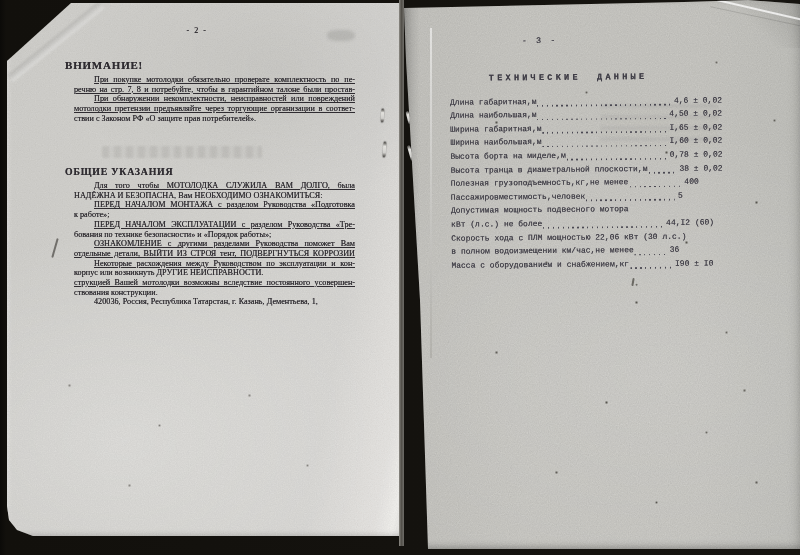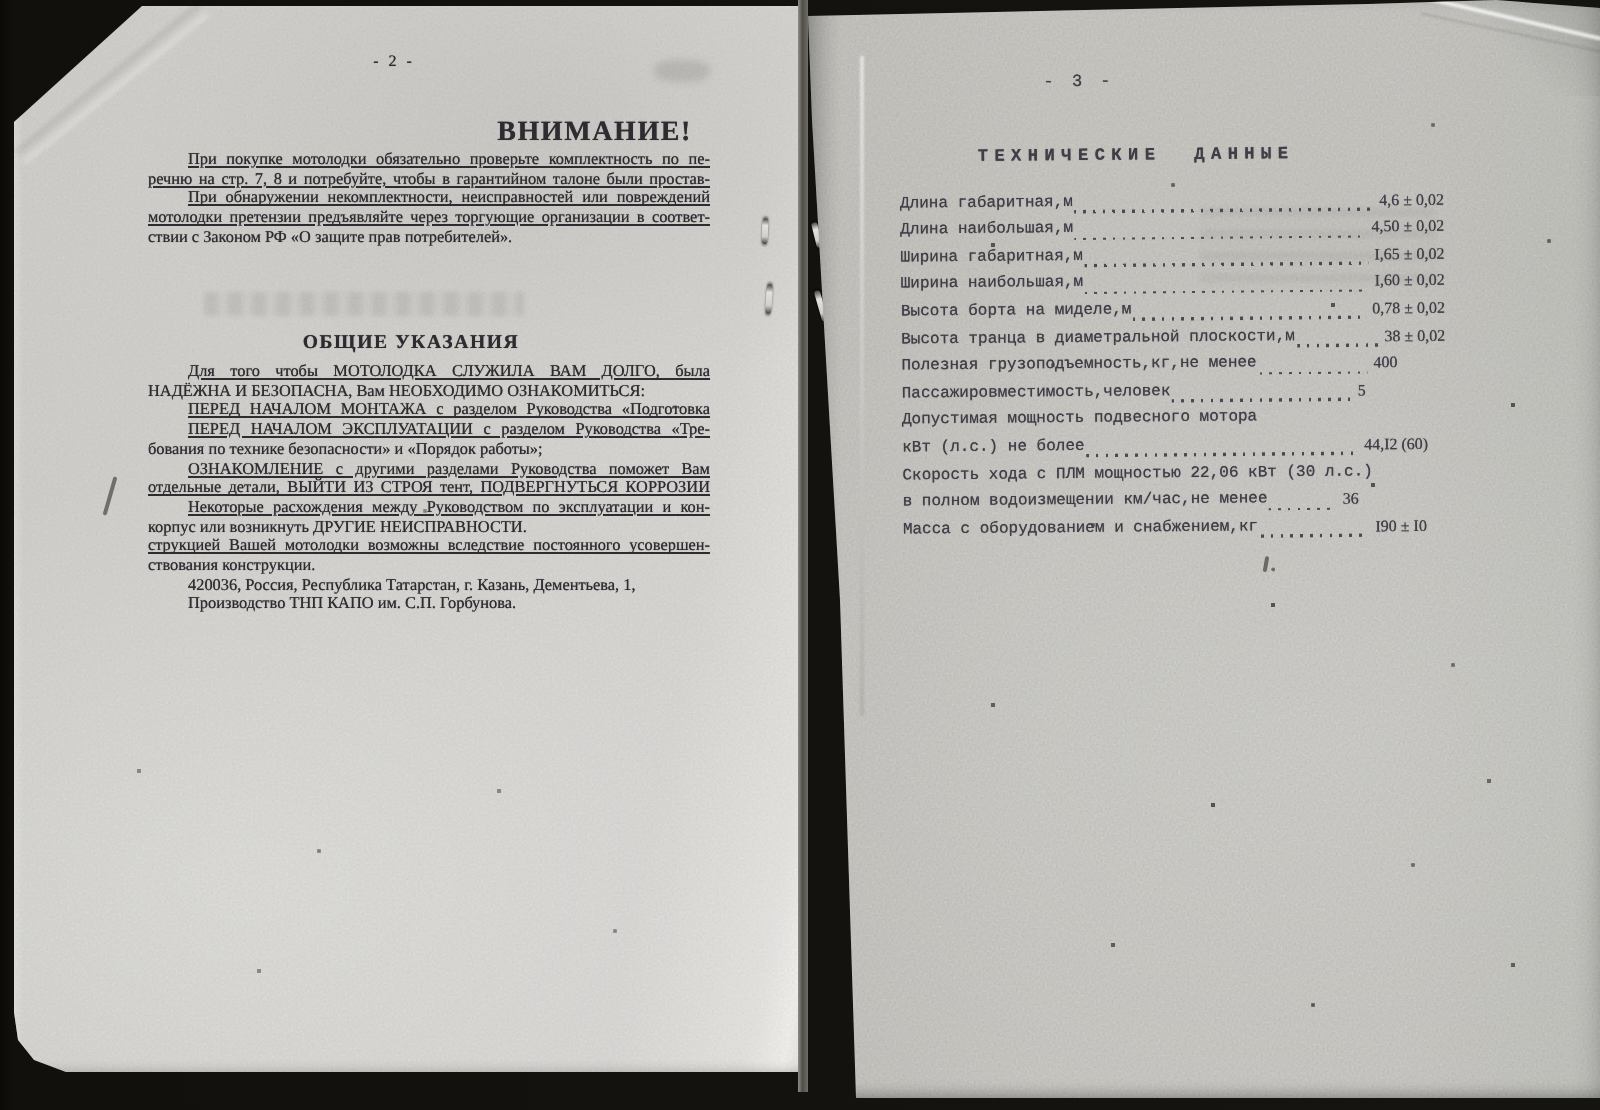--- a/index.html
+++ b/index.html
@@ -19,26 +19,26 @@
       linear-gradient(100deg,#d6d5d1 0%,#dbdad6 55%,#deddda 80%,#eceae7 94%,#f8f7f4 98%,#eae9e6 100%);
     clip-path:polygon(64px 0,394px 0,394px 533px,26px 533px,10px 527px,2px 517px,0 503px,0 58px);
     box-shadow:inset 0 -4px 6px -4px rgba(0,0,0,.25), inset 3px 0 4px -2px rgba(255,255,255,.6);
   }
   .pl-text{color:#2f2c31;text-shadow:0 0 .35px rgba(42,40,46,.85);}
   .pagenum-left{
     position:absolute;left:60px;top:23px;width:260px;text-align:center;
     font-size:8px;letter-spacing:1.5px;
   }
   .att-heading{
-    position:absolute;left:58px;top:56px;width:281px;text-align:right;
-    font-size:14px;font-weight:bold;letter-spacing:.8px;
+    position:absolute;left:58px;top:56px;width:281px;text-align:left;
+    font-size:11px;font-weight:bold;letter-spacing:.8px;
   }
   .att-col{position:absolute;left:67px;top:72px;width:281px;}
   .gen-heading{
-    position:absolute;left:58px;top:163px;width:281px;text-align:center;
+    position:absolute;left:58px;top:163px;width:281px;text-align:left;
     font-size:9.8px;font-weight:bold;letter-spacing:.8px;
   }
   .gen-col{position:absolute;left:67px;top:178px;width:281px;}
   .line{display:block;font-size:8.2px;line-height:9.7px;white-space:normal;}
   .j{text-align:justify;text-align-last:justify;text-decoration:underline;}
   .ind{text-indent:20px;}
   .addr{padding-left:20px;}
 
   
   .corner-crease{
@@ -110,21 +110,21 @@
     font-size:8.6px;font-weight:bold;letter-spacing:3.2px;word-spacing:8px;white-space:pre;
   }
   .specs{position:absolute;left:46px;top:94px;}
   .spec{display:flex;align-items:flex-end;height:13.62px;width:272px;}
   .spec:nth-child(7){width:248px;}
   .spec:nth-child(8){width:232px;}
   .spec:nth-child(10){width:263px;}
   .spec:nth-child(12){width:228px;}
   .spec:nth-child(13){width:262px;}
   .spec-label,.spec-value{font-size:8px;line-height:10px;white-space:pre;}
-  .spec-value{padding-left:2px;font-family:Liberation Serif, serif;}
+  .spec-value{padding-left:2px;}
   .leader{
     flex:1 1 auto;min-width:8px;height:10px;margin:0 1px;
     background:repeating-linear-gradient(90deg,#4a4852 0 1.3px,transparent 1.3px 4.9px) bottom / 100% 1.7px no-repeat;
   }
 
   
   .crease-r1{
     position:absolute;left:288px;top:6px;width:110px;height:1.6px;
     background:rgba(255,255,255,.75);transform:rotate(13deg);filter:blur(.4px);
   }
@@ -194,30 +194,30 @@
       <span class="line j">мотолодки претензии предъявляйте через торгующие организации в соответ-</span>
       <span class="line">ствии с Законом РФ «О защите прав потребителей».</span>
     </div>
 
     <div class="gen-heading pl-text">ОБЩИЕ УКАЗАНИЯ</div>
 
     <div class="gen-col pl-text">
       <span class="line j ind">Для того чтобы МОТОЛОДКА СЛУЖИЛА ВАМ ДОЛГО, была</span>
       <span class="line">НАДЁЖНА И БЕЗОПАСНА, Вам НЕОБХОДИМО ОЗНАКОМИТЬСЯ:</span>
       <span class="line j ind">ПЕРЕД НАЧАЛОМ МОНТАЖА с разделом Руководства «Подготовка</span>
+      <span class="line">к работе»;</span>
       <span class="line j ind">ПЕРЕД НАЧАЛОМ ЭКСПЛУАТАЦИИ с разделом Руководства «Тре-</span>
       <span class="line">бования по технике безопасности» и «Порядок работы»;</span>
       <span class="line j ind">ОЗНАКОМЛЕНИЕ с другими разделами Руководства поможет Вам</span>
       <span class="line j">отдельные детали, ВЫЙТИ ИЗ СТРОЯ тент, ПОДВЕРГНУТЬСЯ КОРРОЗИИ</span>
       <span class="line j ind">Некоторые расхождения между Руководством по эксплуатации и кон-</span>
       <span class="line">корпус или возникнуть ДРУГИЕ НЕИСПРАВНОСТИ.</span>
       <span class="line j">струкцией Вашей мотолодки возможны вследствие постоянного усовершен-</span>
       <span class="line">ствования конструкции.</span>
       <span class="line addr">420036, Россия, Республика Татарстан, г. Казань, Дементьева, 1,</span>
-      <span class="line addr">Производство ТНП КАПО им. С.П. Горбунова.</span>
     </div>
   </div>
 
   <div class="gutter-line"></div>
   <div class="staple s1"></div>
   <div class="staple s2"></div>
   <div class="staple s3"></div>
   <div class="staple s4"></div>
 
   <div class="page-right">

